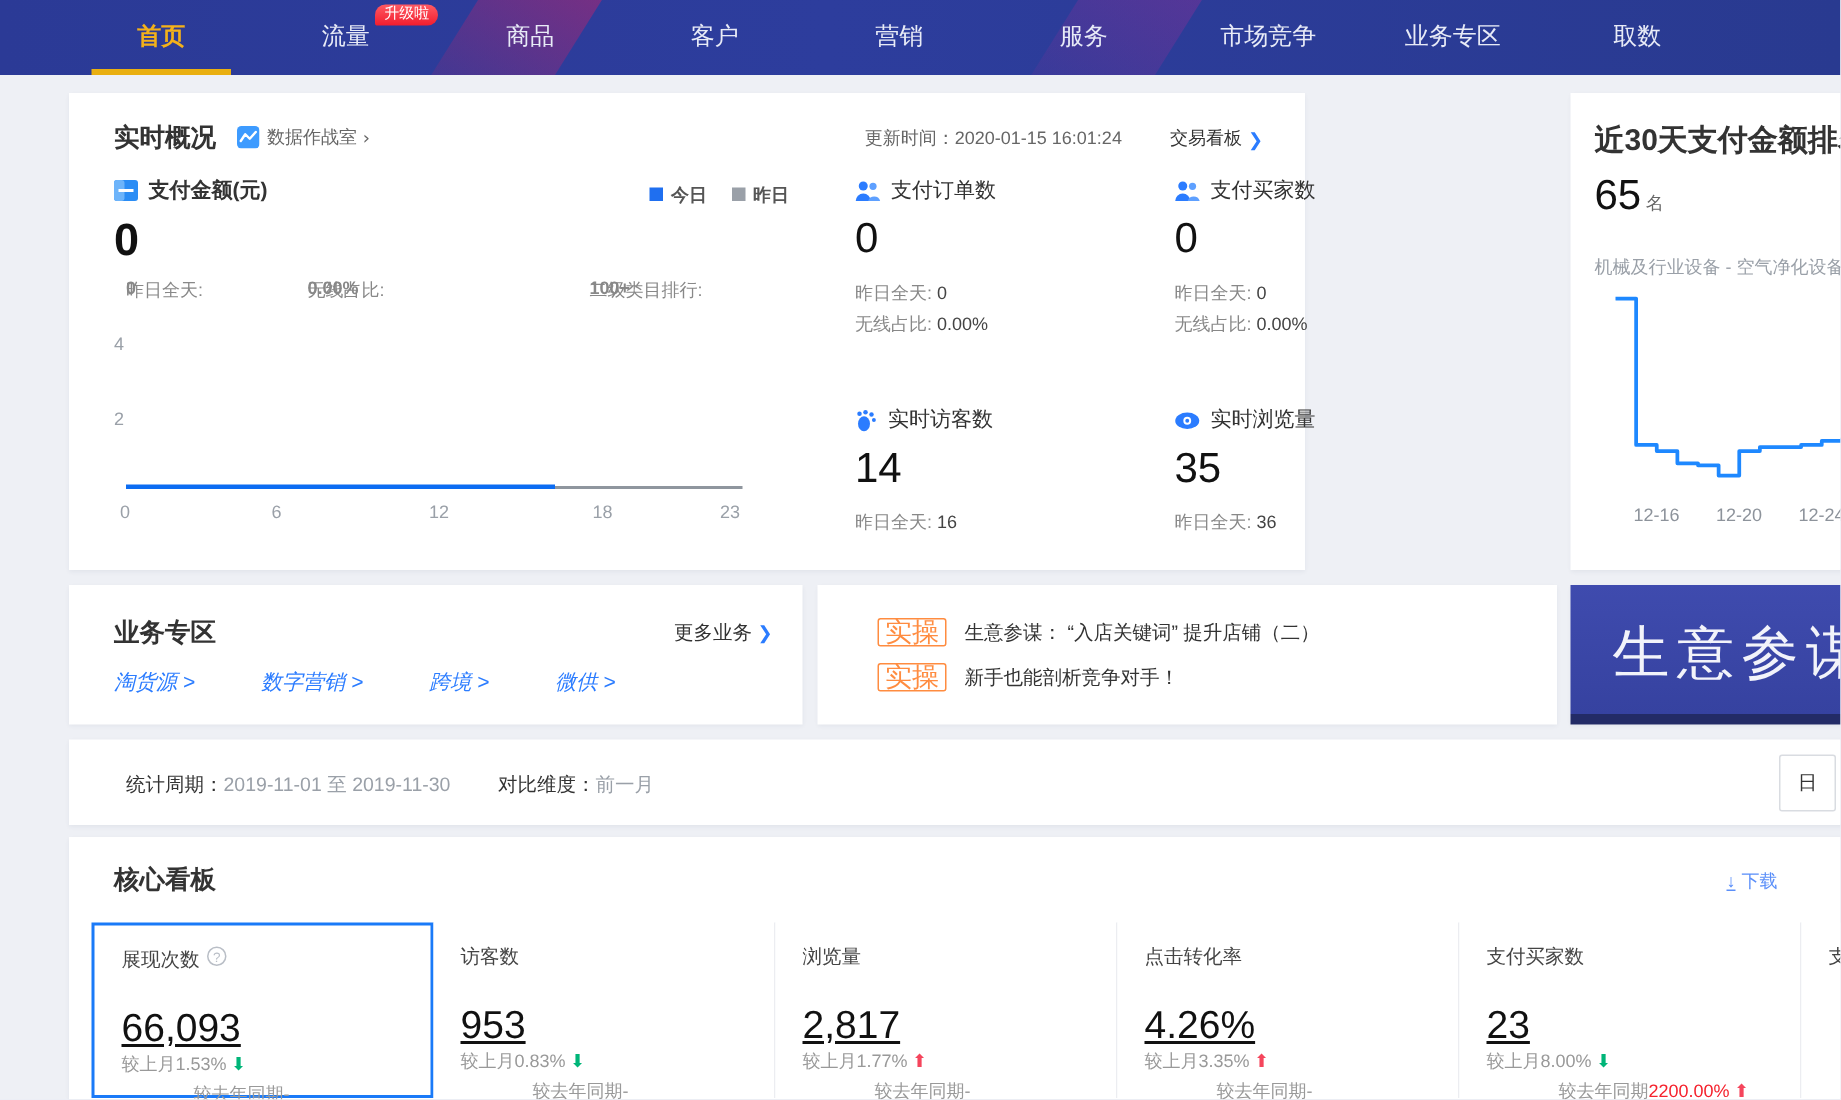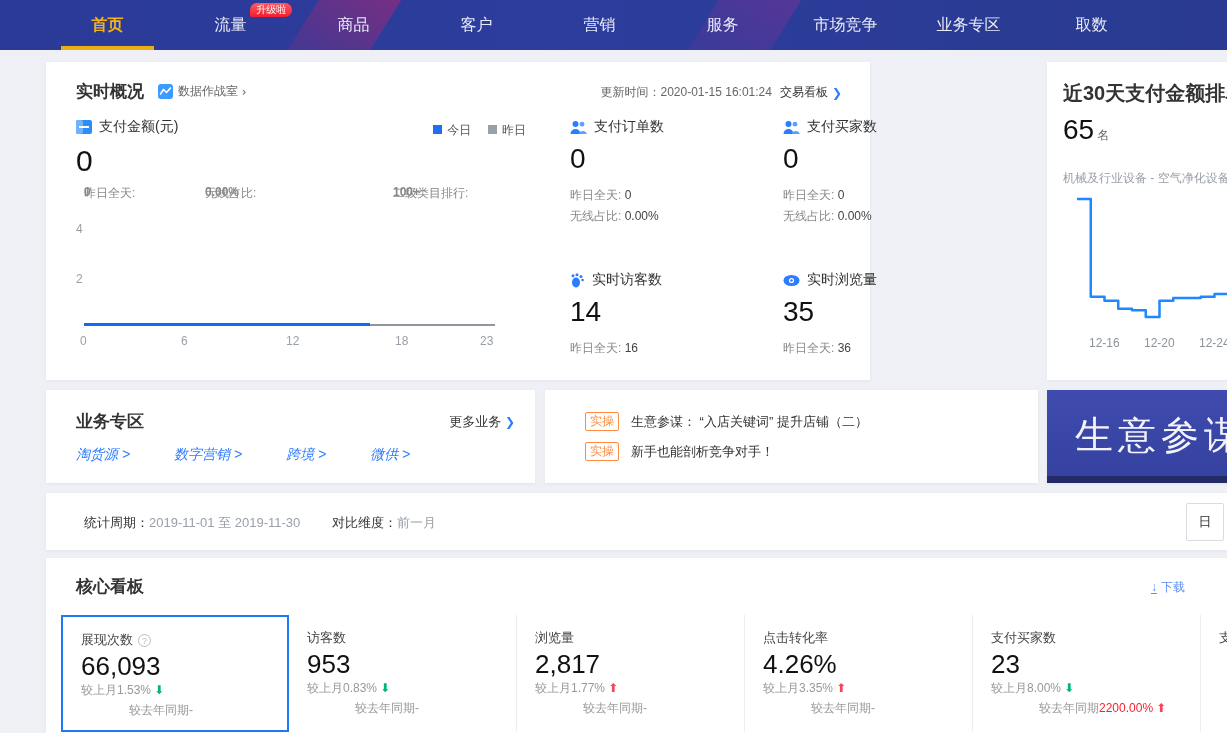--- a/index.html
+++ b/index.html
@@ -27,30 +27,30 @@
   .panel-title { font-size:17px; font-weight:bold; color:#333; }
   .link-blue { color:#2b7cff; cursor:pointer; text-decoration:none;font-style:italic; }
   .chev { font-family:"DejaVu Sans",sans-serif; font-size:12px; }
 
   
   #realtime { left:46px; top:62px; width:824px; height:318px; }
   .rt-head { position:absolute; left:30px; top:18px; display:flex; align-items:center; }
   .warroom { display:flex; align-items:center; margin-left:14px; font-size:12px; color:#666; cursor:pointer; }
   .warroom svg { margin-right:5px; }
   .rt-right { position:absolute; right:28px; top:22px; font-size:12px; color:#666; display:flex; align-items:center; }
-  .rt-right .board { color:#333; margin-left:8px; cursor:pointer; }
+  .rt-right .board { color:#333; margin-left:32px; cursor:pointer; }
   .rt-right .chev { color:#2b7cff; margin-left:4px; font-weight:bold; }
 
   .metric-label { display:flex; align-items:center; font-size:14px; color:#333; }
   .metric-label svg { margin-right:7px; }
   .big-num { font-size:30px; color:#111; }
   .kv { font-size:12px; color:#888; }
   .kv b { font-weight:normal; color:#444; }
 
-  .col1 { position:absolute; left:30px; top:56px; width:460px; }
+  .col1 { position:absolute; left:30px; top:56px; width:460px;font-weight:bold; }
   .legend { position:absolute; right:10px; top:4px; font-size:12px; color:#555; }
   .legend .sq { display:inline-block; width:9px; height:9px; margin-right:5px; }
   .sq-today { background:#1f6ff0; } .sq-yest { background:#9aa0a8; }
   .col1 .big-num { margin-top:8px; }
   .col1-stats { position:absolute; left:38px; top:123px; width:470px; font-size:12px; color:#888; }
   .col1-stats span { position:absolute; white-space:nowrap; }
 
   .rt-chart { position:absolute; left:0; top:0; }
   .ylab { position:absolute; left:30px; font-size:12px; color:#9aa0a8; }
   .baseline { position:absolute; left:38px; top:262px; width:411px; height:2px; background:#8f969e; }
@@ -76,21 +76,21 @@
   #bizzone { left:46px; top:390px; width:489px; height:93px; }
   #bizzone .panel-title { position:absolute; left:30px; top:20px; }
   .more-biz { position:absolute; right:20px; top:23px; font-size:13px; color:#333; cursor:pointer; }
   .more-biz .chev { color:#2b7cff; font-weight:bold; }
   .biz-links { position:absolute; left:30px; top:56px; display:flex; gap:44px; font-size:14px; }
   .biz-links a { white-space:nowrap; }
 
   
   #news { left:545px; top:390px; width:493px; height:93px; }
   .news-row { position:absolute; left:40px; display:flex; align-items:center; cursor:pointer; }
-  .news-badge { border:1px solid #ff8c40; color:#ff8c40; font-size:12px; line-height:17px;
+  .news-badge { border:1px solid #ff8c40; color:#ff8c40; font-size:18px; line-height:17px;
                 padding:0 4px; border-radius:2px; margin-right:12px; }
   .news-text { font-size:13px; color:#333; white-space:nowrap; }
 
   
   #banner { left:1047px; top:390px; width:230px; height:93px; background:linear-gradient(180deg,#3f4bae,#3642a0);
             border-bottom:7px solid #232b66; overflow:hidden; cursor:pointer; }
   .banner-text { position:absolute; left:28px; top:20px; color:#f2f3fa; font-size:38px; letter-spacing:5px; white-space:nowrap; }
 
   
   #period { left:46px; top:493px; width:1200px; height:57px; }
@@ -103,24 +103,24 @@
 
   
   #core { left:46px; top:558px; width:1200px; height:175px; }
   #core .panel-title { position:absolute; left:30px; top:17px; }
   .download { position:absolute; left:1105px; top:21px; font-size:12px; color:#5b8ff9; cursor:pointer; white-space:nowrap; }
   .dl-icon { display:inline-block; border-bottom:1.5px solid #5b8ff9; line-height:11px; margin-right:4px; font-size:12px; }
   .cards { position:absolute; left:15px; top:57px; display:flex; }
   .kcard { position:relative; width:228px; height:117px; padding:14px 18px 0; background:#fff; cursor:pointer; }
   .kcard.mid { border-right:1px solid #ecedf1; }
   .kcard.selected { border:2px solid #1a7af8; }
-  .kc-label { font-size:13px; color:#444; display:flex; align-items:center; }
+  .kc-label { font-size:13px; color:#444; display:flex; }
   .help { display:inline-block; width:13px; height:13px; border:1px solid #b9bec6; border-radius:50%;
           color:#b9bec6; font-size:9px; line-height:12px; text-align:center; margin-left:5px; }
-  .kc-value { font-size:26px; color:#111; margin-top:2px; }
+  .kc-value { font-size:26px; color:#111; margin-top:21px;text-decoration:underline; }
   .kc-line { font-size:12px; color:#999; margin-top:0; white-space:nowrap; }
   .kc-line.second { margin-top:3px;margin-left:48px; }
   .dir { font-size:12px; margin-left:3px; }
   .dir.down { color:#00b578; } .dir.up { color:#f5455c; }
   .red-val { color:#f5222d; }
 </style>
 </head>
 <body>
 
 <div id="app">

